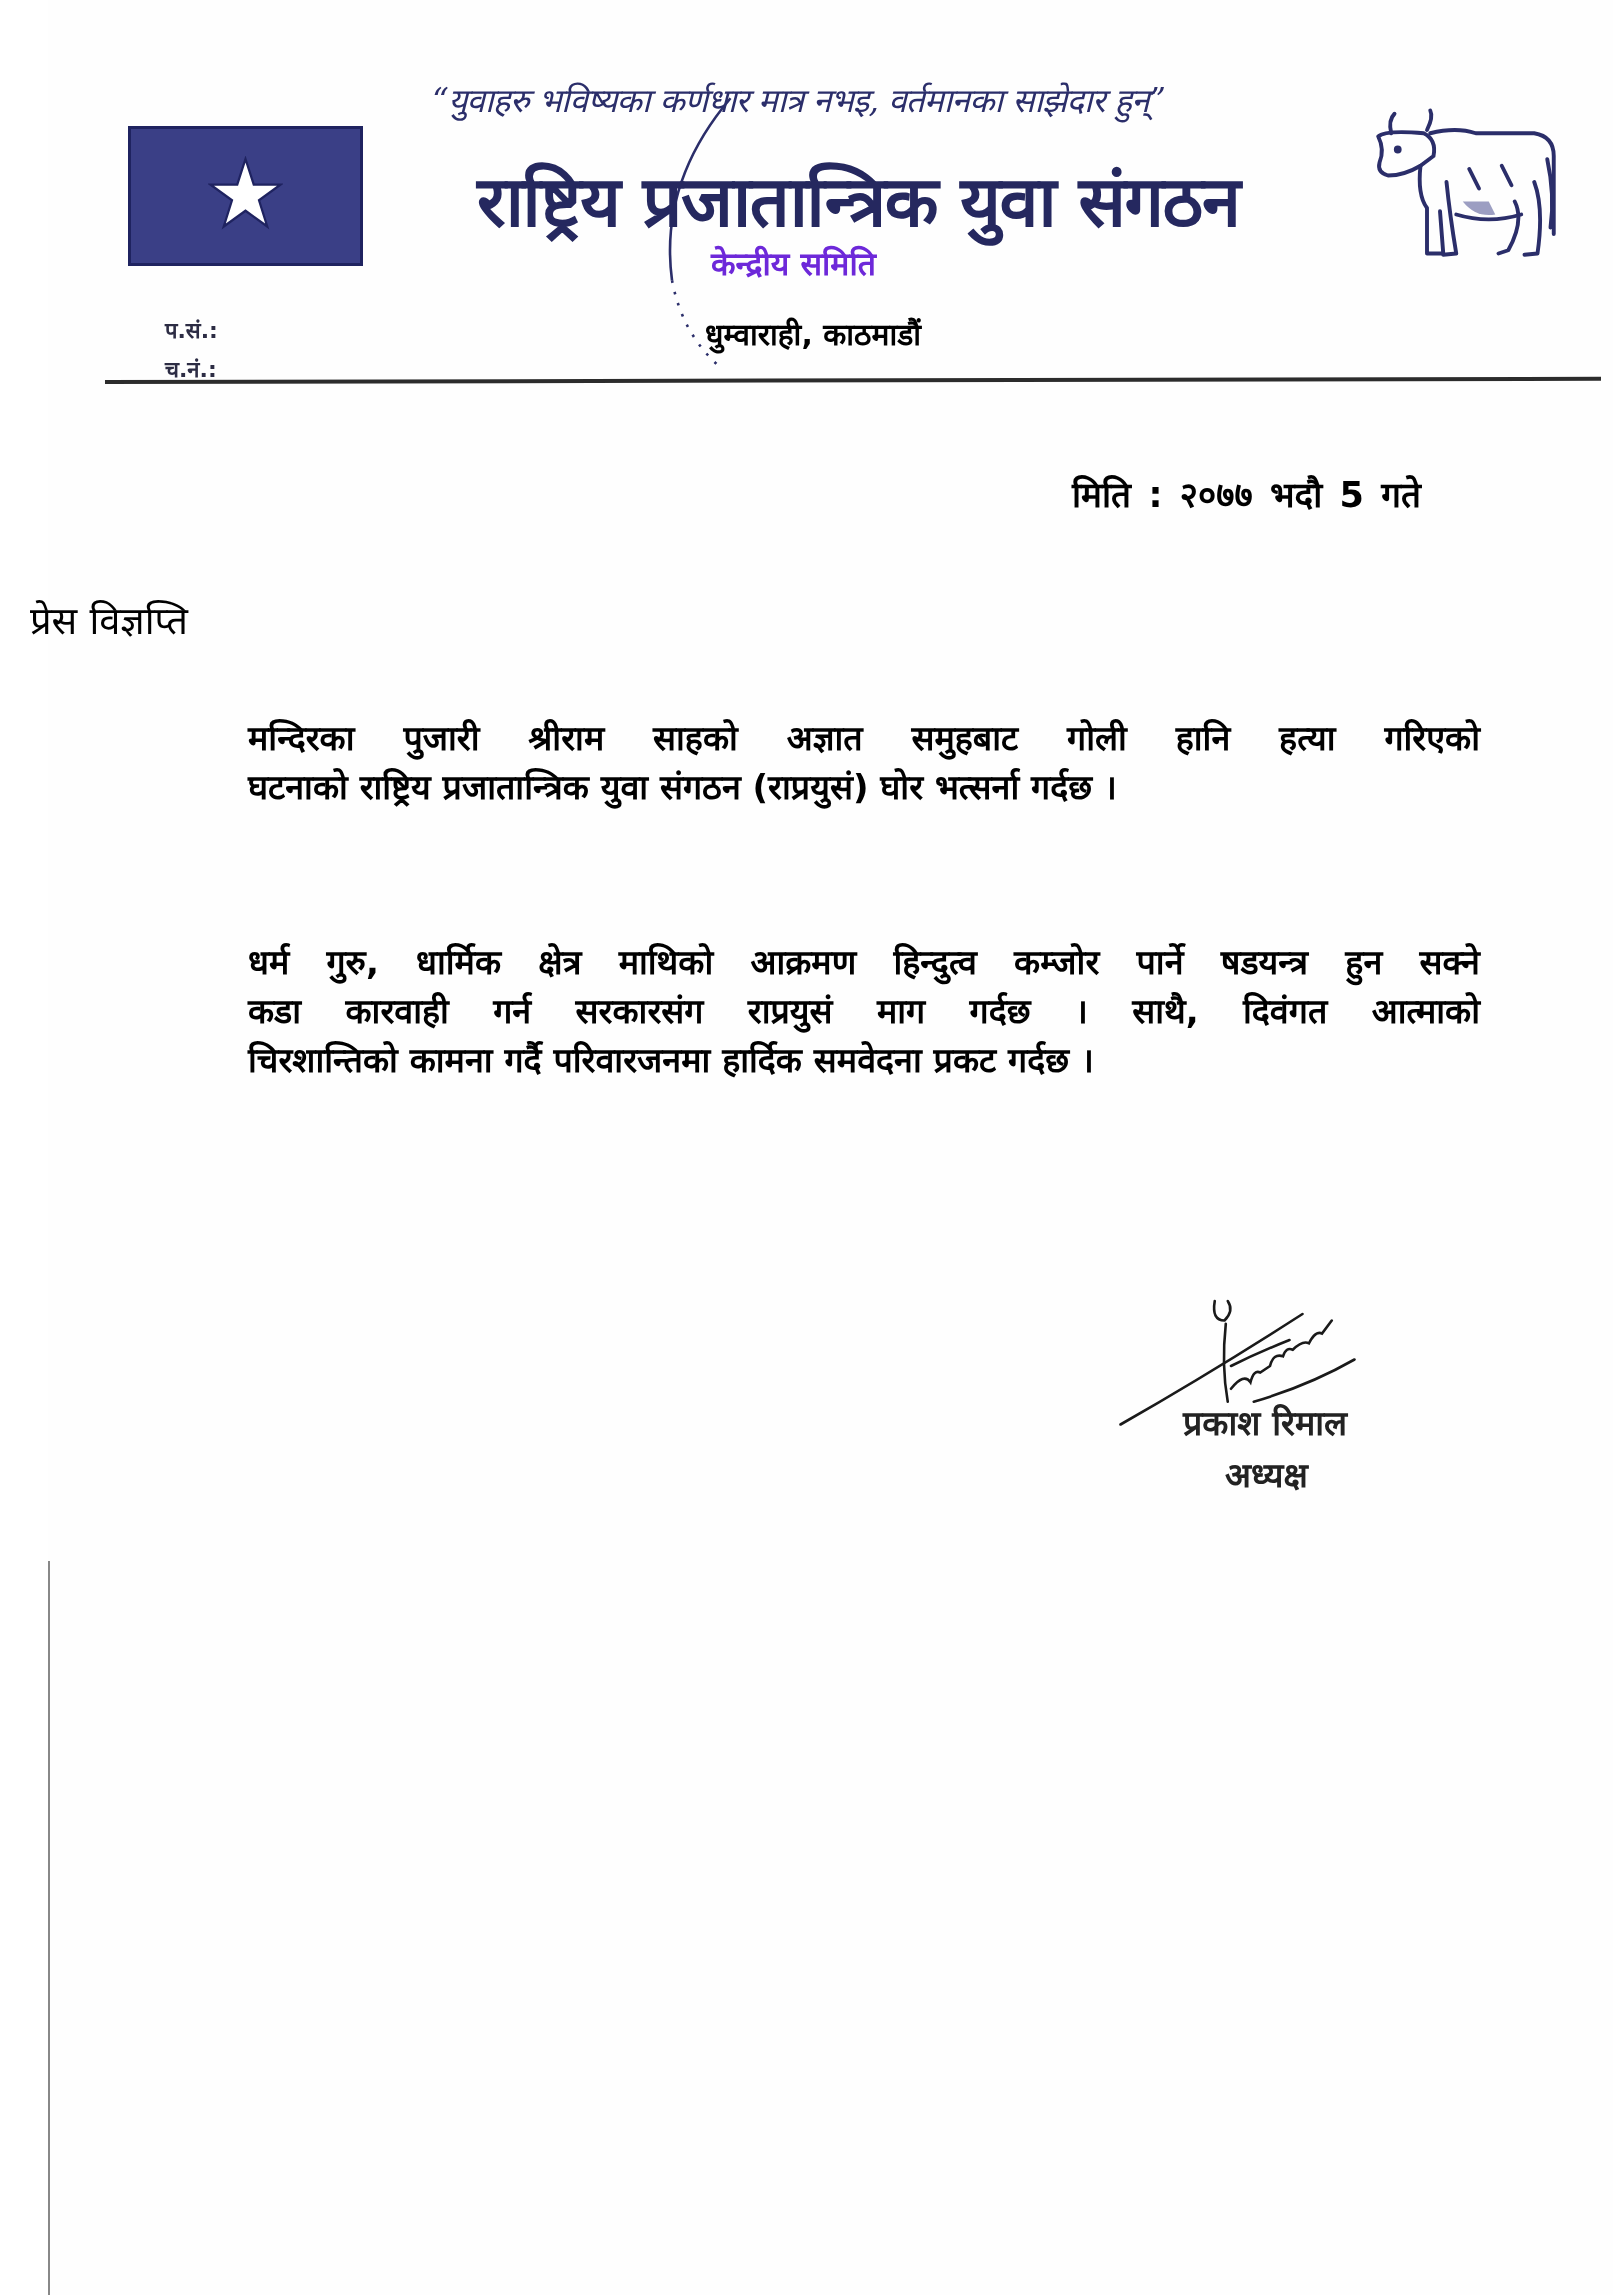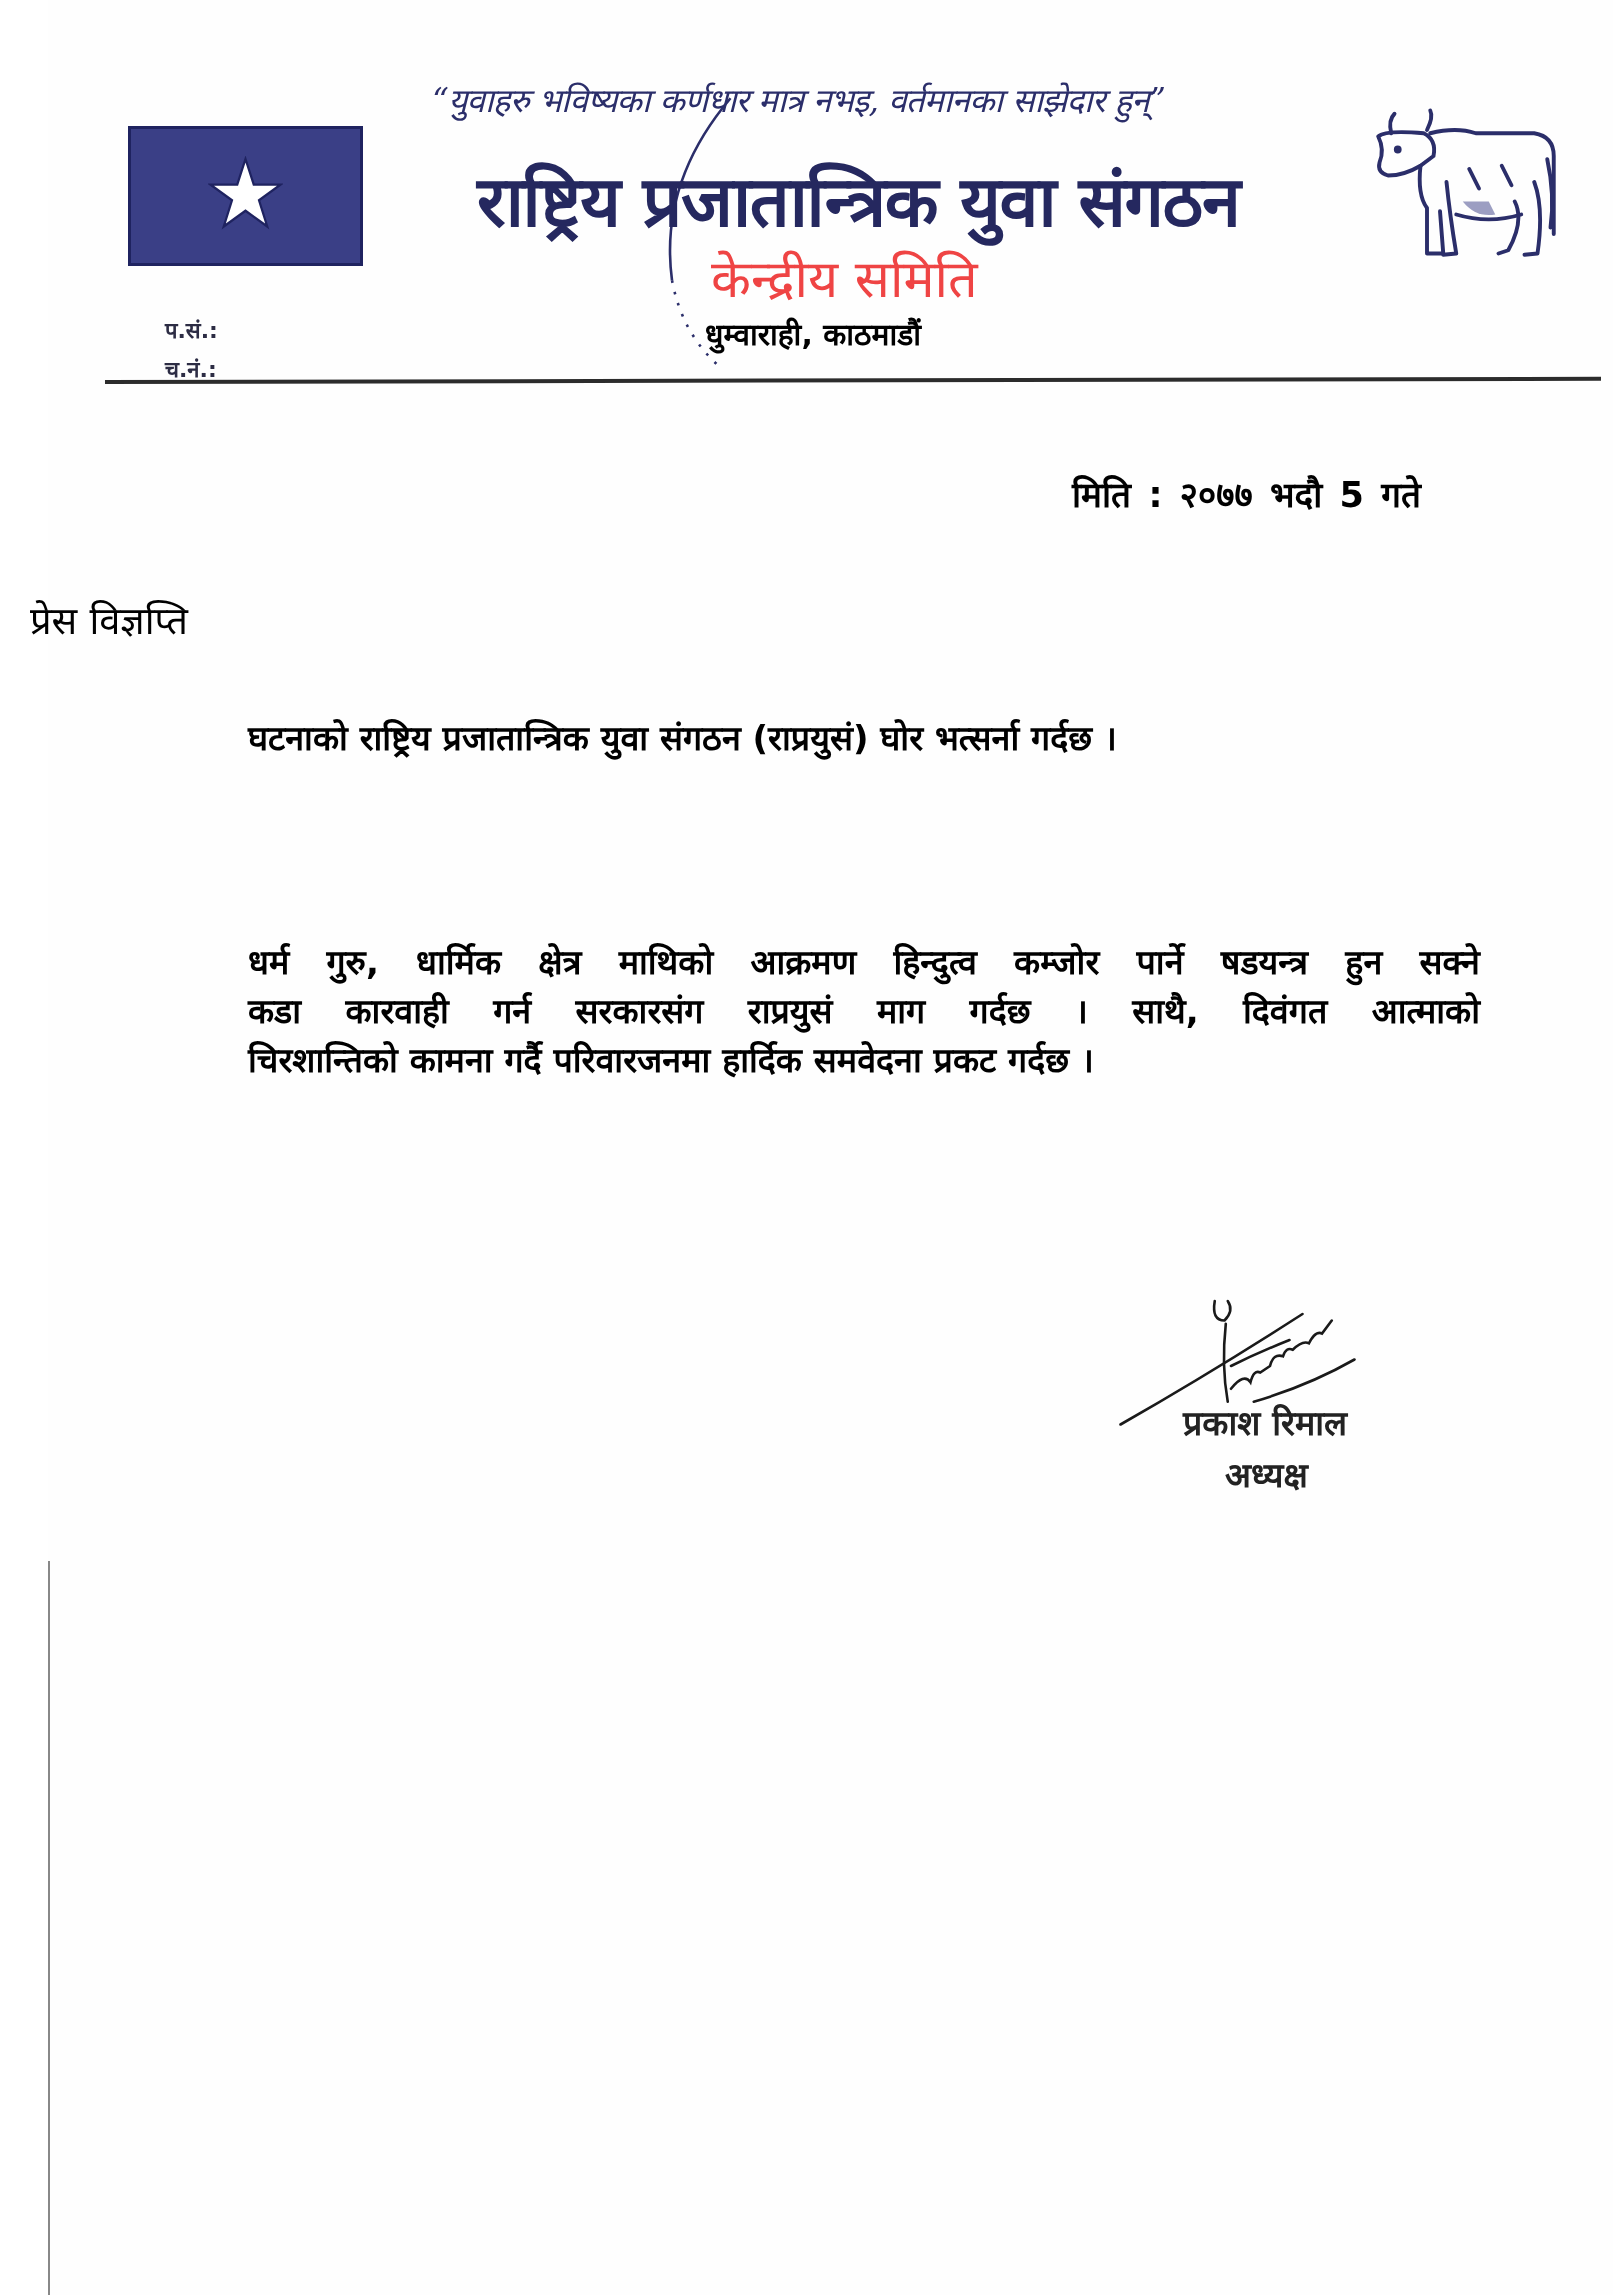--- a/index.html
+++ b/index.html
@@ -11,21 +11,21 @@
   
   .flag { position: absolute; left: 80px; top: 126px; width: 235px; height: 140px;
           background: #3a3f86; border: 3.9px solid #1f2360; box-sizing: border-box; }
   .flag svg { position: absolute; left: 77px; top: 27px; }
   .motto { position: absolute; left: 384px; top: 77px; width: 943px;
            font-family: "DejaVu Serif", serif; font-style: italic; font-size: 33px;
            color: #2b2e6a; white-space: nowrap; letter-spacing: -0.7px; }
   .org-name { position: absolute; left: 429px; top: 151px; width: 910px;
               font-size: 70px; font-weight: bold; color: #25285f; white-space: nowrap; letter-spacing: -1.3px; }
   .committee { position: absolute; left: 663px; top: 241px;
-               font-size: 52px; font-weight: normal; color: #ef4444; white-space: nowrap; }
+               font-size: 32px; font-weight: bold; color: #6d28d9; white-space: nowrap; }
   .address { position: absolute; left: 657px; top: 313px;
              font-size: 30px; font-weight: bold; color: #000000; white-space: nowrap; }
   .ref-labels { position: absolute; left: 117px; top: 311px; font-size: 22px; font-weight: bold;
                 color: #2c2c44; line-height: 39px; }
   .cow { position: absolute; left: 1317px; top: 104px; }
   .stamp-arc { position: absolute; left: 572px; top: 85px; }
   .rule { position: absolute; left: 57px; top: 380px; width: 1496px; height: 3.9px;
           background: #2c2c2c; transform: rotate(-0.12deg); transform-origin: left center; }
 
   
@@ -102,20 +102,21 @@
 
   <div class="rule"></div>
 
   <div class="date">मिति : २०७७ भदौ 5 गते</div>
 
   <div class="heading">
     <span>प्रेस विज्ञप्ति</span>
   </div>
 
   <div class="para para1">
+    <span class="line">मन्दिरका पुजारी श्रीराम साहको अज्ञात समुहबाट गोली हानि हत्या गरिएको</span>
     <span class="line last">घटनाको राष्ट्रिय प्रजातान्त्रिक युवा संगठन (राप्रयुसं) घोर भत्सर्ना गर्दछ ।</span>
   </div>
 
   <div class="para para2">
     <span class="line">धर्म गुरु, धार्मिक क्षेत्र माथिको आक्रमण हिन्दुत्व कम्जोर पार्ने षडयन्त्र हुन सक्ने</span>
     <span class="line">कडा कारवाही गर्न सरकारसंग राप्रयुसं माग गर्दछ । साथै, दिवंगत आत्माको</span>
     <span class="line last">चिरशान्तिको कामना गर्दै परिवारजनमा हार्दिक समवेदना प्रकट गर्दछ ।</span>
   </div>
 
   <svg class="signature" width="325" height="169" viewBox="0 0 500 260">

